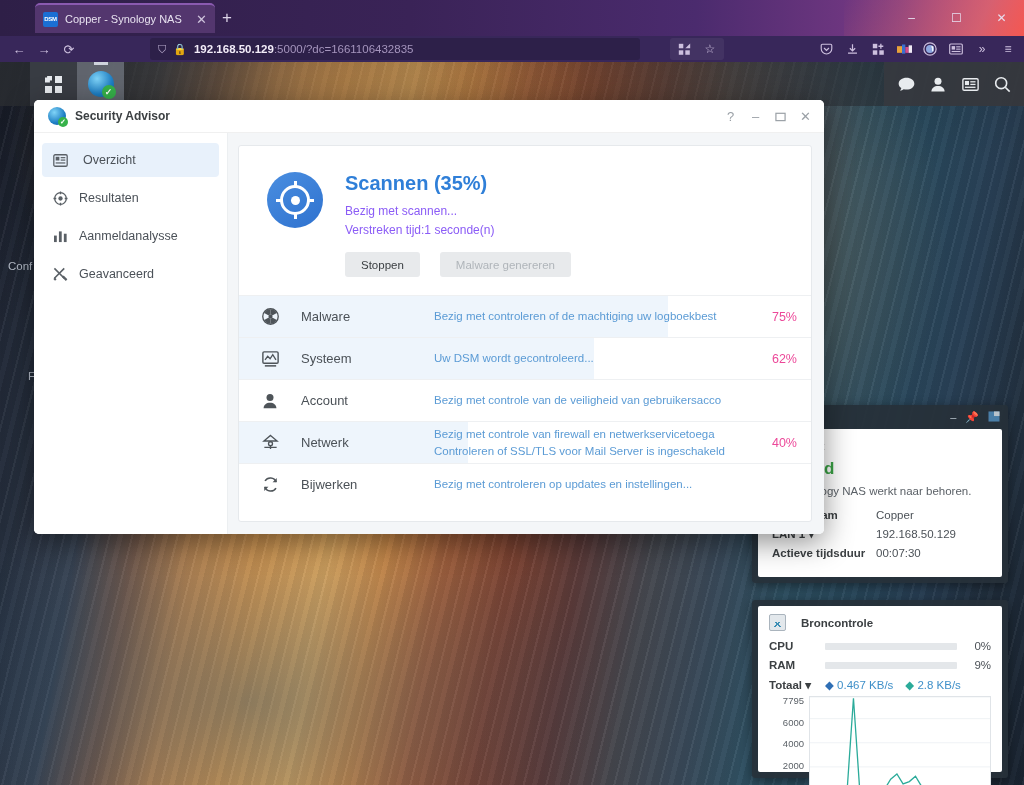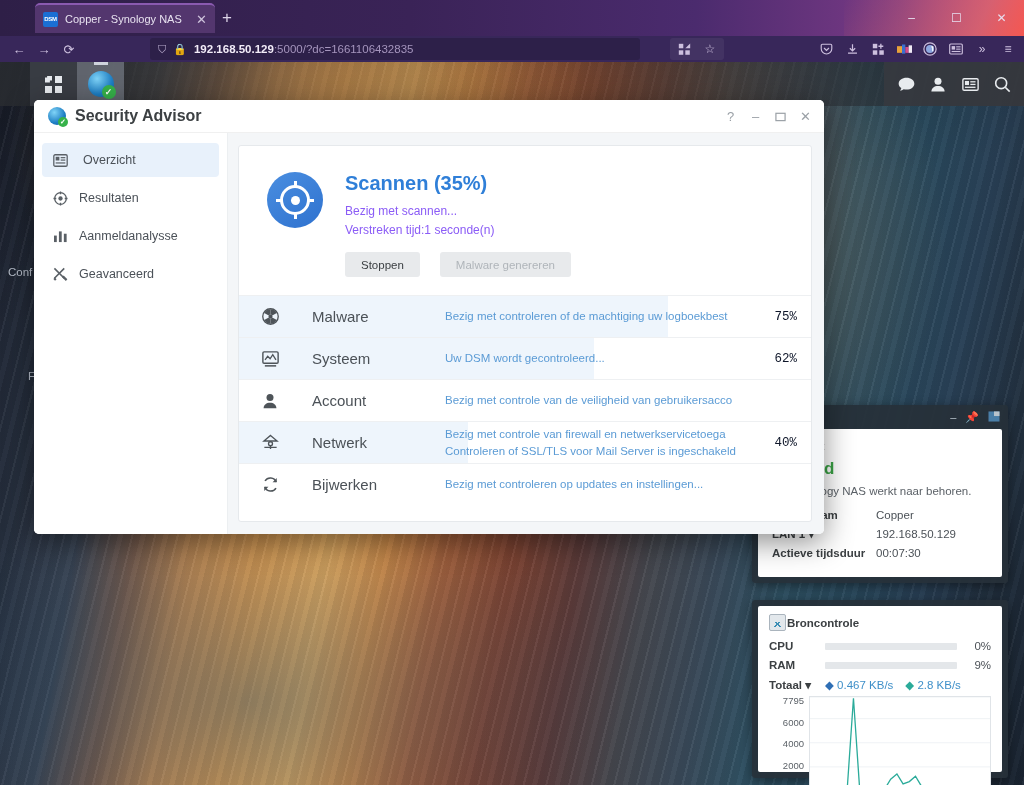--- a/index.html
+++ b/index.html
@@ -122,21 +122,21 @@
     background:#ffffff; border-radius:5px; box-shadow:0 8px 30px rgba(0,0,0,0.45);
     overflow:hidden;
   }
   #sa-titlebar { height:33px; background:#ffffff; display:flex; align-items:center;
     padding:0 6px 0 14px; border-bottom:1px solid #f0f0f0; }
   .sa-title-icon { width:18px; height:18px; border-radius:50%;
     background: radial-gradient(circle at 35% 30%, #7fd3f7, #1f7fc4 60%, #0f5c99);
     position:relative; flex:none; margin-right:9px; }
   .sa-title-icon:after{ content:"✓"; position:absolute; right:-2px; bottom:-2px; width:10px; height:10px;
     border-radius:50%; background:#36b24a; color:#fff; font-size:7px; display:flex; align-items:center; justify-content:center; font-weight:bold; }
-  #sa-title-text { font-size:16px; font-weight:bold; color:#3c4043; flex:1; }
+  #sa-title-text { font-size:12px; font-weight:bold; color:#3c4043; flex:1; }
   .sa-wc { width:25px; height:25px; display:flex; align-items:center; justify-content:center;
     color:#9aa0a6; font-size:13px; }
 
   #sa-body { display:flex; height:401px; }
   #sa-sidebar { width:194px; background:#ffffff; padding:10px 8px 0 8px; border-right:1px solid #eceff1; }
   .sa-nav { display:flex; align-items:center; gap:11px; height:34px; padding:0 10px;
     border-radius:4px; margin-bottom:4px; color:#4b5158; font-size:12.5px; }
   .sa-nav.active { background:#e8f1fb;gap:15px; }
   .sa-nav .ni { width:16px; display:flex; align-items:center; justify-content:center; color:#5a6066; flex:none; }
 
@@ -163,25 +163,25 @@
     font-size:11.5px; padding:0 16px; font-family:"Liberation Sans", sans-serif; }
   .btn.disabled { color:#b0b5ba; }
 
   .row {
     position:relative; height:42px; display:flex; align-items:center;
     border-top:1px solid #eef0f2; overflow:hidden;
   }
   .row-fill { position:absolute; left:0; top:0; bottom:0; background:#eef5fc; }
   .row-ic { position:relative; width:62px; display:flex; align-items:center; justify-content:center;
     color:#4e5459; font-size:16px; flex:none; }
-  .row-name { position:relative; width:133px; font-size:15px; color:#4b5157; flex:none;margin-left:11px; }
+  .row-name { position:relative; width:133px; font-size:13px; color:#4b5157; flex:none; }
   .row-msgs { position:relative; flex:1; overflow:hidden; padding-right:6px; }
   .row-msg { font-size:11.5px; color:#5b9bd5; line-height:1.45; white-space:nowrap; overflow:hidden; }
   .row-pct { position:relative; width:46px; text-align:right; padding-right:14px;
-    font-size:12.5px; color:#0f172a; flex:none;font-family:Liberation Mono, monospace; }
+    font-size:12.5px; color:#ec4899; flex:none; }
 
   
   #w-health {
     position:absolute; left:752px; top:405px; width:256px; height:178px; z-index:30;
     background:rgba(38,48,56,0.92); border-radius:3px; box-shadow:0 3px 12px rgba(0,0,0,0.45);
   }
   .w-bar { height:24px; display:flex; align-items:center; justify-content:flex-end; padding:0 8px; gap:9px; }
   .w-bic { color:#b9c4cc; font-size:11px; }
   .w-panel { position:absolute; left:6px; right:6px; top:24px; bottom:6px; background:#fff; border-radius:2px; padding:11px 14px; }
   .w-sec-title { font-size:11.5px; font-weight:bold; color:#3c4043; margin-bottom:7px; }
@@ -190,21 +190,21 @@
   .w-kv { display:flex; font-size:11.5px; margin-bottom:6px; align-items:center; }
   .w-k { width:104px; font-weight:bold; color:#3c4043; }
   .w-v { color:#4b5157; }
 
   #w-res {
     position:absolute; left:752px; top:600px; width:256px; height:178px; z-index:30;
     background:rgba(38,48,56,0.92); border-radius:3px; box-shadow:0 3px 12px rgba(0,0,0,0.45);
     padding:6px;
   }
   #w-res-panel { background:#fff; border-radius:2px; height:100%; padding:8px 11px; }
-  #w-res-head { display:flex; align-items:center; gap:1px; margin-bottom:9px; }
+  #w-res-head { display:flex; align-items:center; gap:15px; margin-bottom:9px; }
   .res-icon { width:17px; height:17px; background:#e3e8ec; border:1px solid #aab4bd; border-radius:2px;
     position:relative; overflow:hidden; flex:none; }
   .res-icon:after{ content:""; position:absolute; left:1px; right:1px; top:7px; height:5px;
     background:
       linear-gradient(45deg, transparent 45%, #3d8fb5 45%, #3d8fb5 58%, transparent 58%),
       linear-gradient(-45deg, transparent 45%, #3d8fb5 45%, #3d8fb5 58%, transparent 58%); }
   #w-res-title { font-size:11.5px; font-weight:bold; color:#3c4043; }
   .meter { display:flex; align-items:center; margin-bottom:7px; }
   .meter-k { width:56px; font-size:11.5px; font-weight:bold; color:#3c4043; }
   .meter-track { flex:1; height:7px; background:#e4e7ea; border-radius:1px; overflow:hidden; }
@@ -219,21 +219,21 @@
   #chart-yaxis { width:40px; display:flex; flex-direction:column; justify-content:space-between;
     align-items:flex-end; padding-right:5px; }
   .ytick { font-size:9.5px; color:#5b6167; line-height:1; }
   #chart-plot { flex:1; border:1px solid #e0e4e8; background:#fff; position:relative; }
 </style>
 </head>
 <body>
 
 <div id="desktop"></div>
 
-<div class="desk-label" style="left:8px; top:266px;">Conf</div>
+<div class="desk-label" style="left:8px; top:260px;">Conf</div>
 <div class="desk-label" style="left:28px; top:370px;">F</div>
 
 <div id="browser-chrome">
   <div id="titlebar">
     <div class="tab">
       <span class="tab-favicon">DSM</span>
       <span class="tab-title">Copper - Synology NAS</span>
       <span class="tab-close">✕</span>
     </div>
     <div class="newtab">+</div>

